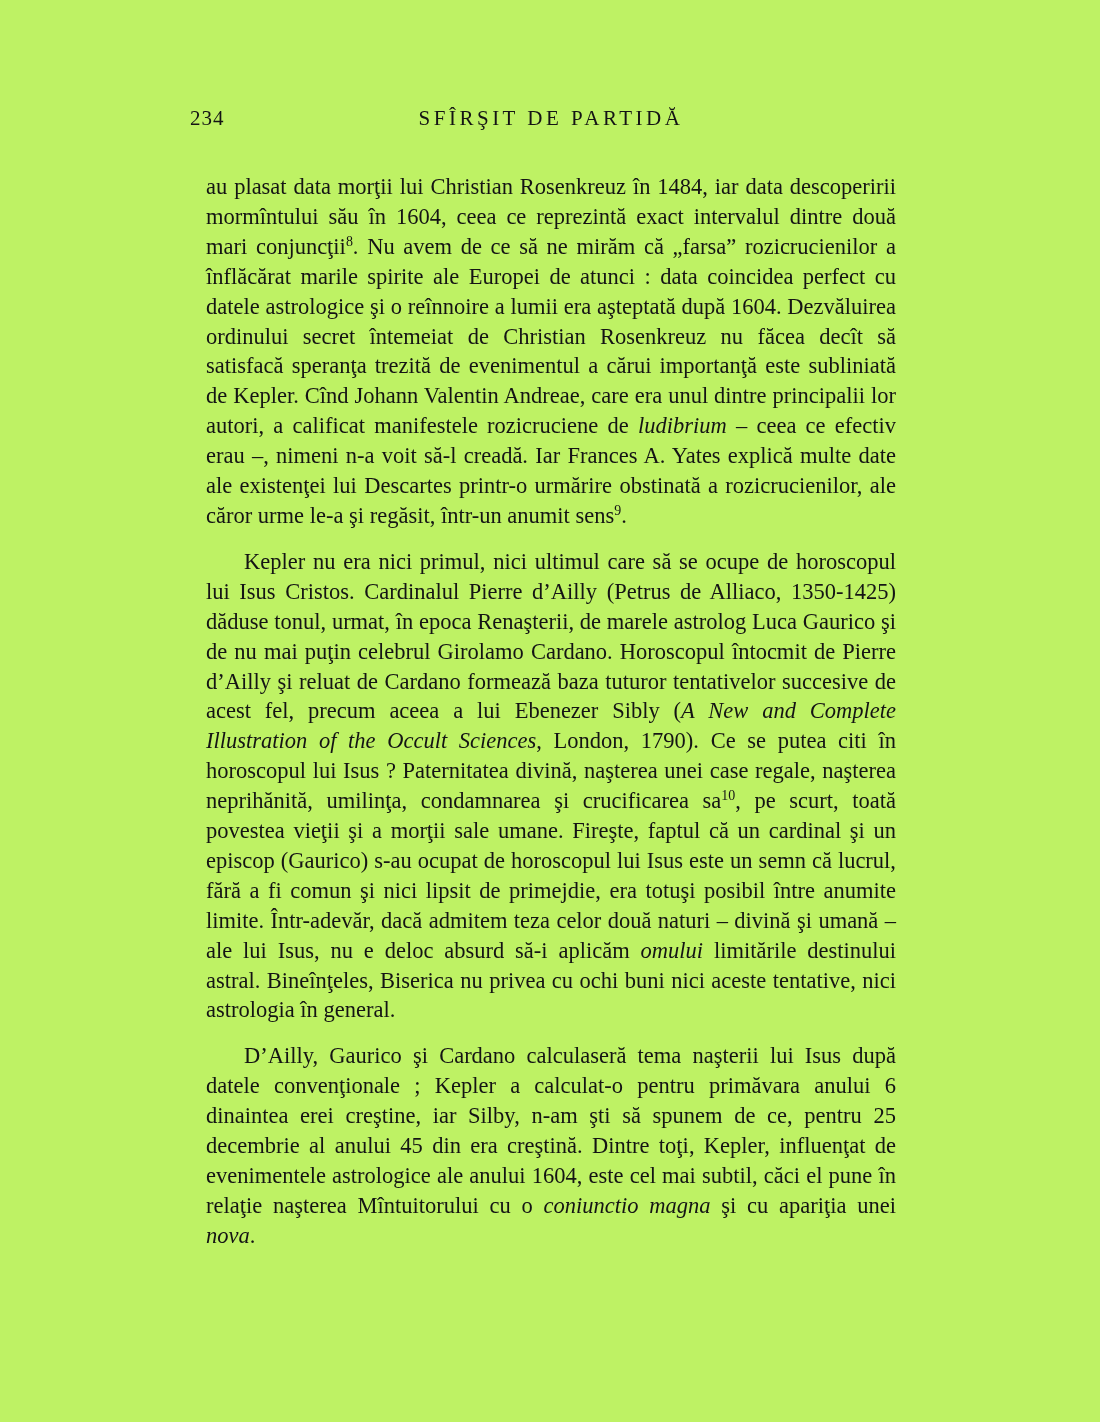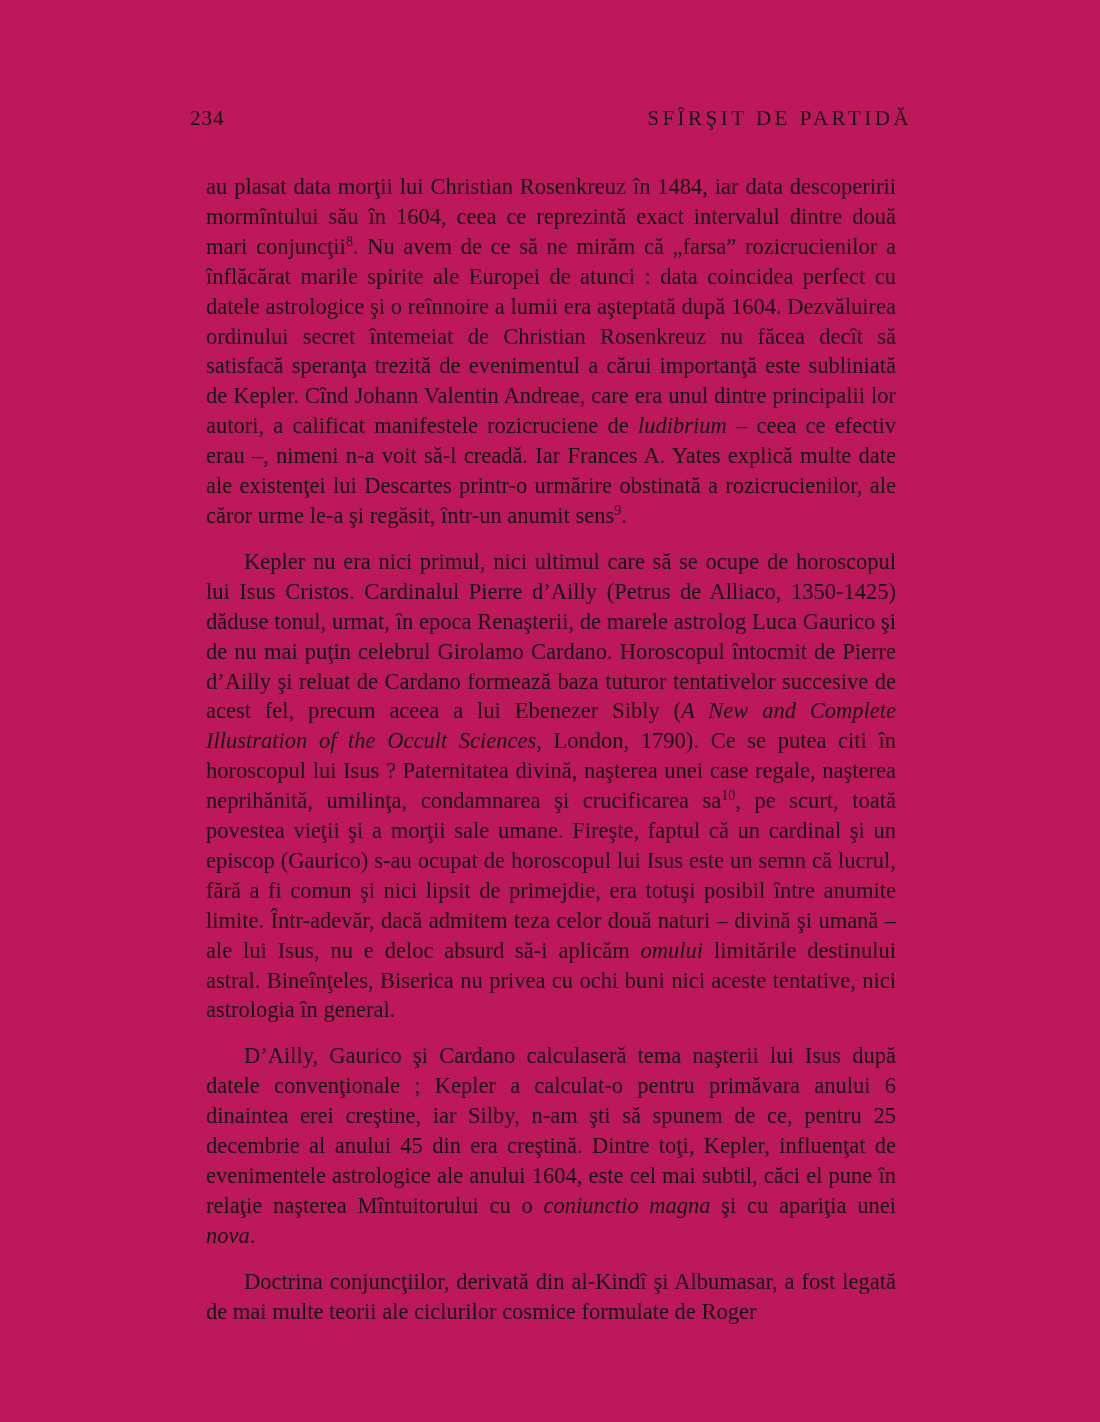--- a/index.html
+++ b/index.html
@@ -5,41 +5,41 @@
   html, body {
     margin: 0;
     padding: 0;
     background: #e9e9e9;
   }
   .page {
     position: relative;
     width: 1100px;
     height: 1422px;
     margin: 0 auto;
-    background: #be185d;
+    background: #bef264;
     color: #141414;
     font-family: "Liberation Serif", "DejaVu Serif", serif;
     overflow: hidden;
   }
   .running-header {
     position: absolute;
     top: 106px;
     left: 190px;
     width: 722px;
     height: 28px;
   }
   .page-number {
     position: absolute;
     left: 0;
     top: 0;
     font-size: 21px;
     letter-spacing: 1px;
   }
   .header-title {
-    text-align: right;
+    text-align: center;
     font-size: 21px;
     letter-spacing: 3.5px;
     white-space: nowrap;
   }
   .text-body {
     position: absolute;
     top: 156px;
     left: 190px;
     width: 722px;
     font-size: 22.5px;
@@ -67,15 +67,14 @@
 
 <div class="page">
   <div class="running-header">
     <span class="page-number">234</span>
     <div class="header-title">SFÎRŞIT DE PARTIDĂ</div>
   </div>
   <div class="text-body">
       <p class="para"><span>au plasat data morţii lui Christian Rosenkreuz în 1484, iar data descoperirii mormîntului său în 1604, ceea ce reprezintă exact intervalul dintre două mari conjuncţii</span><sup>8</sup><span>. Nu avem de ce să ne mirăm că „farsa” rozicrucienilor a înflăcărat marile spirite ale Europei de atunci : data coincidea perfect cu datele astrologice şi o reînnoire a lumii era aşteptată după 1604. Dezvăluirea ordinului secret întemeiat de Christian Rosenkreuz nu făcea decît să satisfacă speranţa trezită de evenimentul a cărui importanţă este subliniată de Kepler. Cînd Johann Valentin Andreae, care era unul dintre principalii lor autori, a calificat manifestele rozicruciene de </span><i>ludibrium</i><span> – ceea ce efectiv erau –, nimeni n-a voit să-l creadă. Iar Frances A. Yates explică multe date ale existenţei lui Descartes printr-o urmărire obstinată a rozicrucienilor, ale căror urme le-a şi regăsit, într-un anumit sens</span><sup>9</sup><span>.</span></p>
       <p class="para indent"><span>Kepler nu era nici primul, nici ultimul care să se ocupe de horoscopul lui Isus Cristos. Cardinalul Pierre d’Ailly (Petrus de Alliaco, 1350-1425) dăduse tonul, urmat, în epoca Renaşterii, de marele astrolog Luca Gaurico şi de nu mai puţin celebrul Girolamo Cardano. Horoscopul întocmit de Pierre d’Ailly şi reluat de Cardano formează baza tuturor tentativelor succesive de acest fel, precum aceea a lui Ebenezer Sibly (</span><i>A New and Complete Illustration of the Occult Sciences</i><span>, London, 1790). Ce se putea citi în horoscopul lui Isus ? Paternitatea divină, naşterea unei case regale, naşterea neprihănită, umilinţa, condamnarea şi crucificarea sa</span><sup>10</sup><span>, pe scurt, toată povestea vieţii şi a morţii sale umane. Fireşte, faptul că un cardinal şi un episcop (Gaurico) s-au ocupat de horoscopul lui Isus este un semn că lucrul, fără a fi comun şi nici lipsit de primejdie, era totuşi posibil între anumite limite. Într-adevăr, dacă admitem teza celor două naturi – divină şi umană – ale lui Isus, nu e deloc absurd să-i aplicăm </span><i>omului</i><span> limitările destinului astral. Bineînţeles, Biserica nu privea cu ochi buni nici aceste tentative, nici astrologia în general.</span></p>
       <p class="para indent"><span>D’Ailly, Gaurico şi Cardano calculaseră tema naşterii lui Isus după datele convenţionale ; Kepler a calculat-o pentru primăvara anului 6 dinaintea erei creştine, iar Silby, n-am şti să spunem de ce, pentru 25 decembrie al anului 45 din era creştină. Dintre toţi, Kepler, influenţat de evenimentele astrologice ale anului 1604, este cel mai subtil, căci el pune în relaţie naşterea Mîntuitorului cu o </span><i>coniunctio magna</i><span> şi cu apariţia unei </span><i>nova</i><span>.</span></p>
-      <p class="para indent"><span>Doctrina conjuncţiilor, derivată din al-Kindî şi Albumasar, a fost legată de mai multe teorii ale ciclurilor cosmice formulate de Roger</span></p>
     </div>
 </div>
 
 </body></html>

